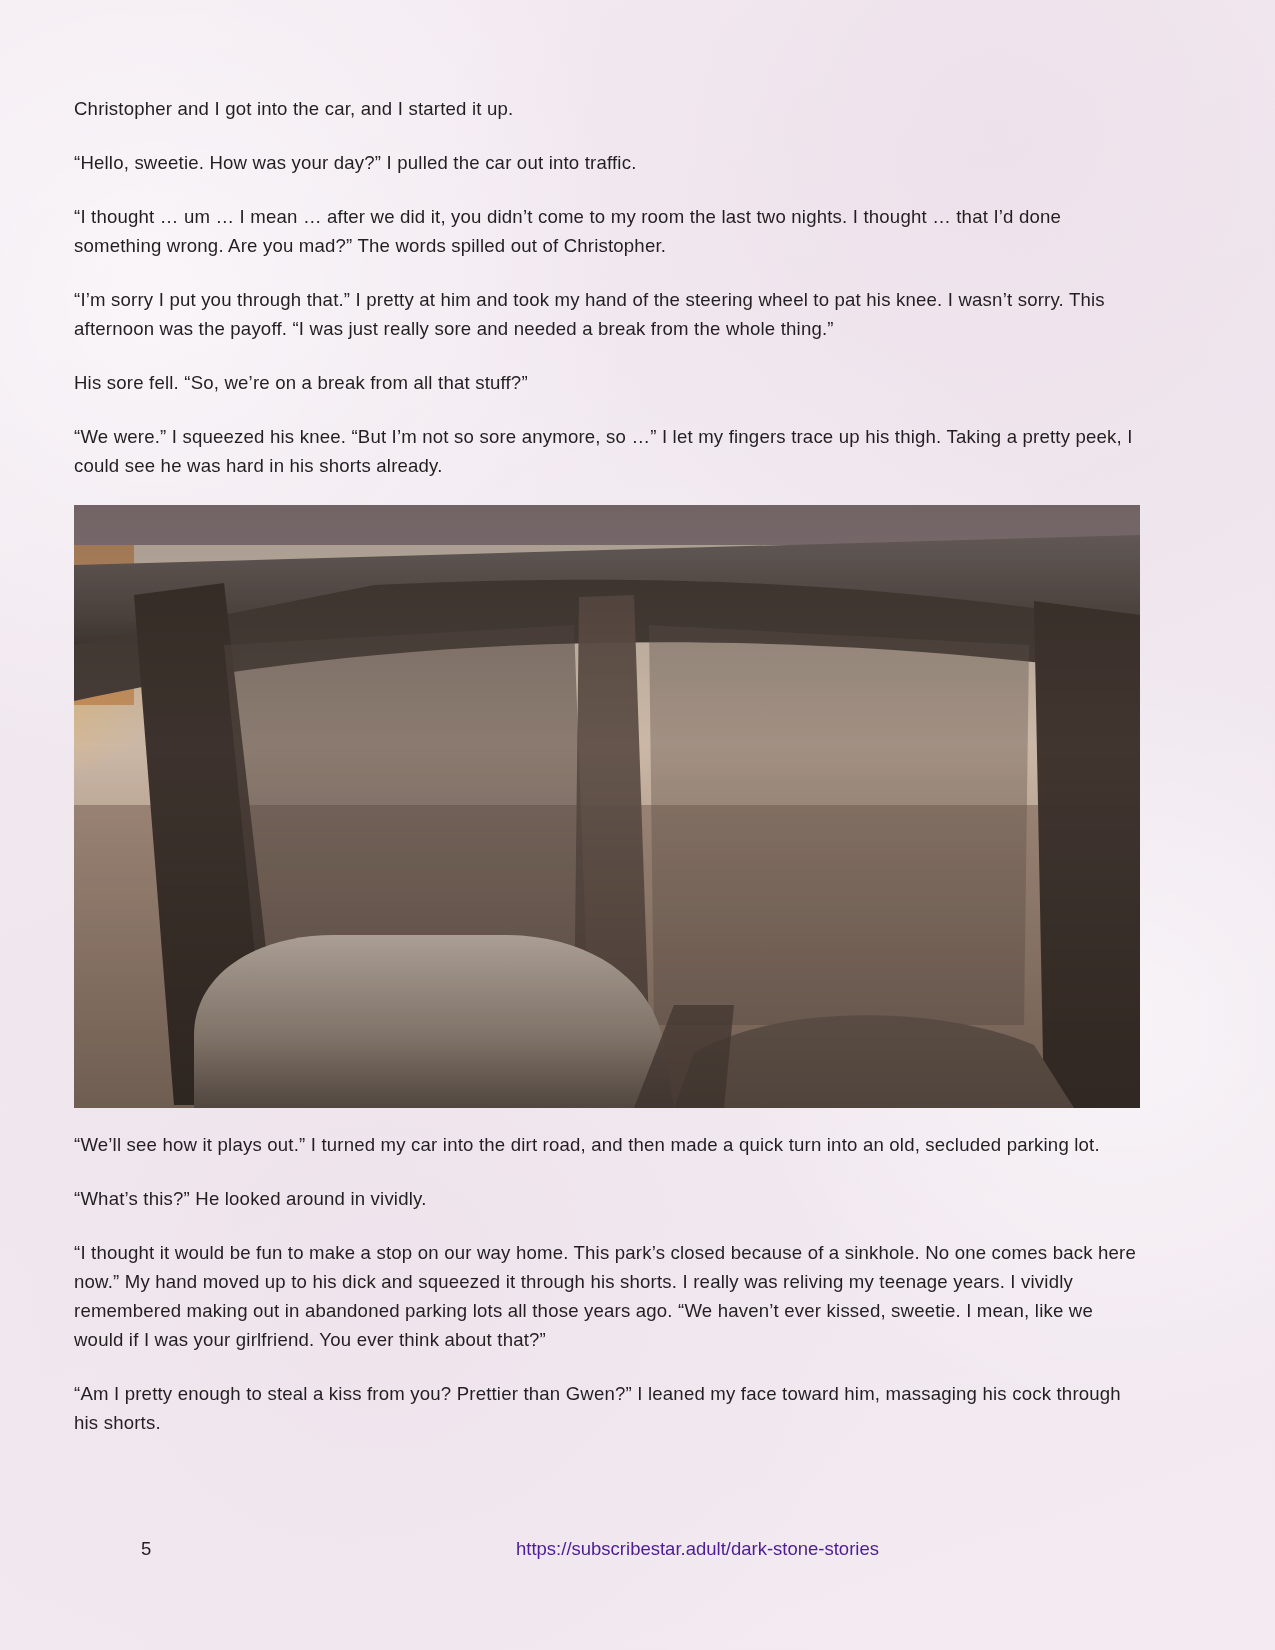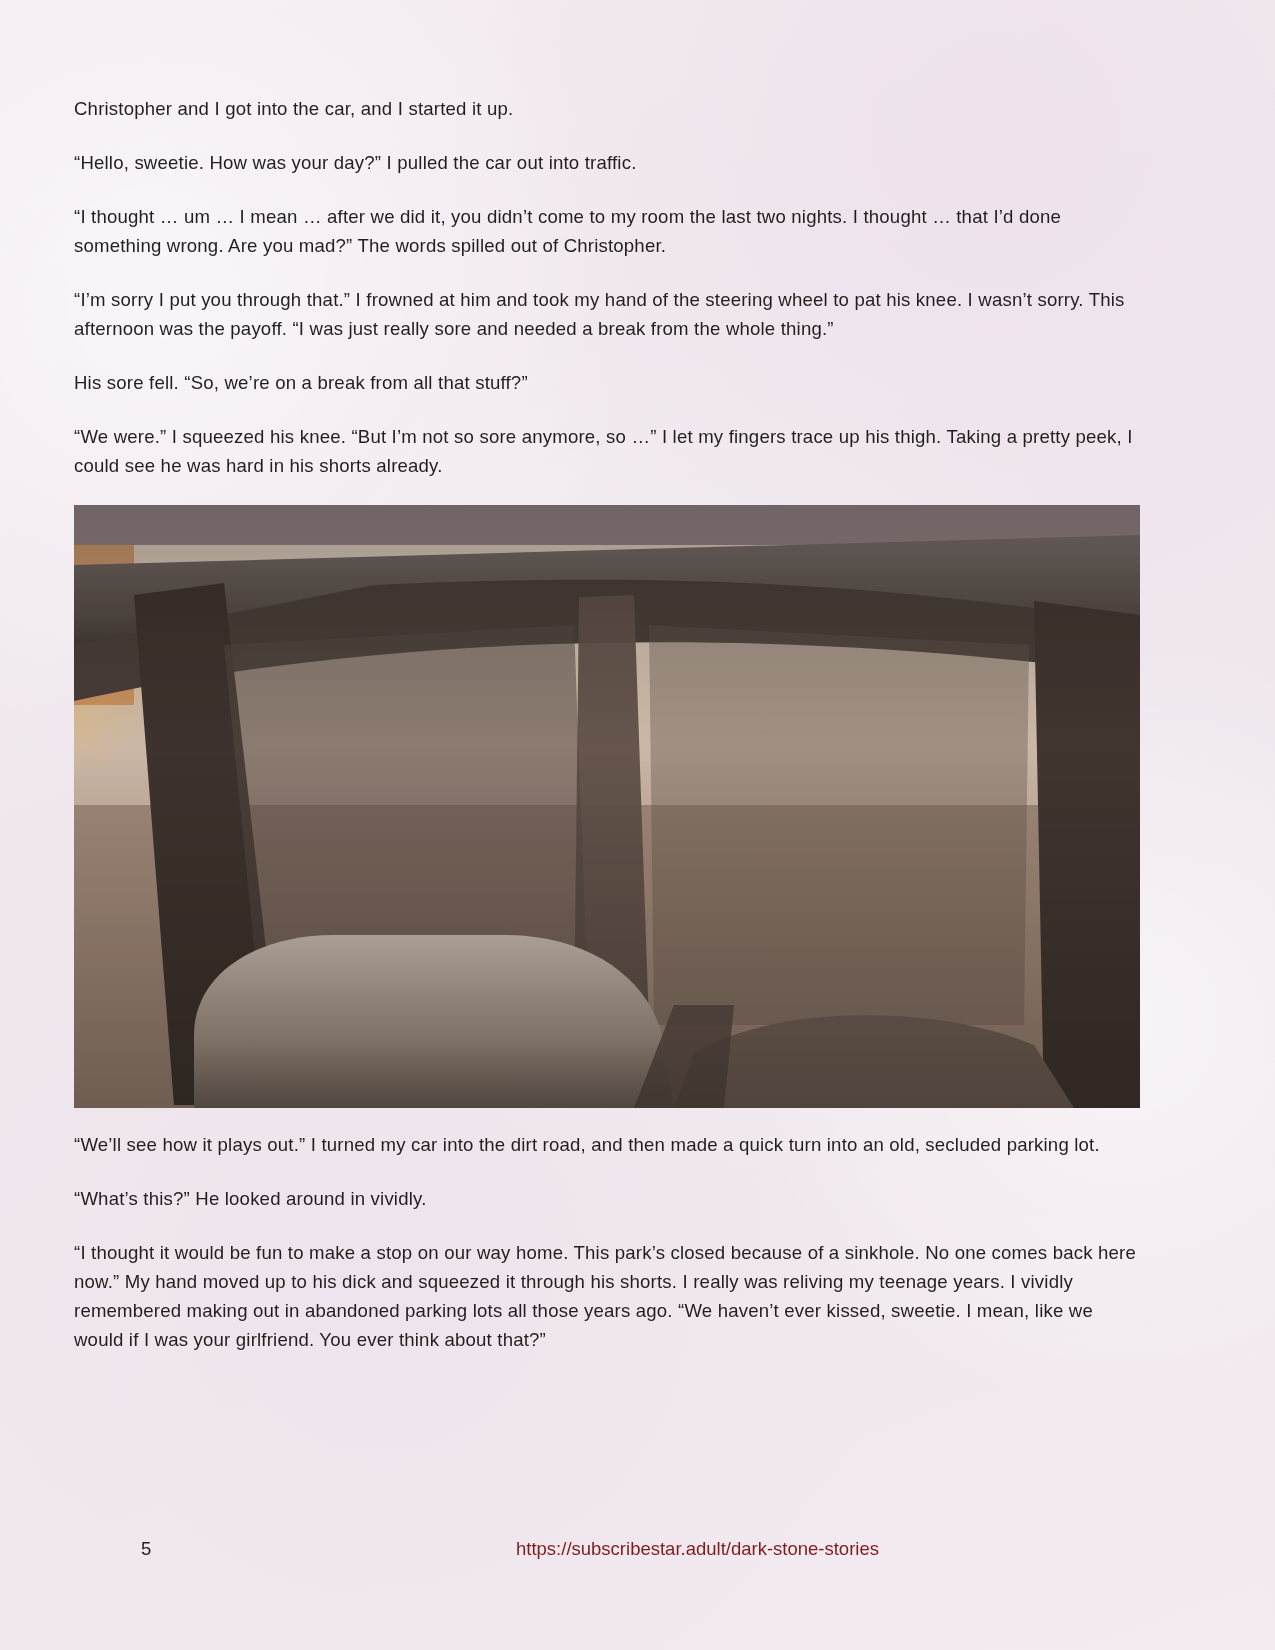--- a/index.html
+++ b/index.html
@@ -72,37 +72,37 @@
     font-size: 18.5px;
     color: #231f20;
   }
   .footer-url {
     position: absolute;
     left: 0;
     right: 0;
     top: 0;
     text-align: center;
     font-size: 18.5px;
-    color: #7f1d1d;
+    color: #4c1d95;
     padding-left: 120px;
   }
 </style>
 </head>
 <body>
 
 <div class="paper-texture"></div>
 
 <div class="page">
 
   <div class="content">
 
     <p class="para">Christopher and I got into the car, and I started it up.</p>
     <p class="para">“Hello, sweetie. How was your day?” I pulled the car out into traffic.</p>
     <p class="para">“I thought … um … I mean … after we did it, you didn’t come to my room the last two nights. I thought … that I’d done something wrong. Are you mad?” The words spilled out of Christopher.</p>
-    <p class="para">“I’m sorry I put you through that.” I frowned at him and took my hand of the steering wheel to pat his knee. I wasn’t sorry. This afternoon was the payoff. “I was just really sore and needed a break from the whole thing.”</p>
+    <p class="para">“I’m sorry I put you through that.” I pretty at him and took my hand of the steering wheel to pat his knee. I wasn’t sorry. This afternoon was the payoff. “I was just really sore and needed a break from the whole thing.”</p>
     <p class="para">His sore fell. “So, we’re on a break from all that stuff?”</p>
     <p class="para">“We were.” I squeezed his knee. “But I’m not so sore anymore, so …” I let my fingers trace up his thigh. Taking a pretty peek, I could see he was hard in his shorts already.</p>
 
     <div class="figure">
       <svg width="1066" height="603" viewBox="0 0 1066 603" xmlns="http://www.w3.org/2000/svg">
         <defs>
           <linearGradient id="skyGrad" x1="0" y1="0" x2="0" y2="1">
             <stop offset="0%" stop-color="#d9cfc4"></stop>
             <stop offset="60%" stop-color="#c8b4a4"></stop>
             <stop offset="100%" stop-color="#b49e90"></stop>
@@ -262,20 +262,21 @@
         <path d="M560 603 L600 500 L660 500 L650 603 Z" fill="#4a403c" opacity="0.8"></path>
 
         <rect x="0" y="0" width="1066" height="603" fill="url(#vignette)"></rect>
         <rect x="0" y="0" width="1066" height="603" fill="#b98a60" opacity="0.10"></rect>
       </svg>
     </div>
 
     <p class="para">“We’ll see how it plays out.” I turned my car into the dirt road, and then made a quick turn into an old, secluded parking lot.</p>
     <p class="para">“What’s this?” He looked around in vividly.</p>
     <p class="para">“I thought it would be fun to make a stop on our way home. This park’s closed because of a sinkhole. No one comes back here now.” My hand moved up to his dick and squeezed it through his shorts. I really was reliving my teenage years. I vividly remembered making out in abandoned parking lots all those years ago. “We haven’t ever kissed, sweetie. I mean, like we would if I was your girlfriend. You ever think about that?”</p>
+    <p class="para">“Am I pretty enough to steal a kiss from you? Prettier than Gwen?” I leaned my face toward him, massaging his cock through his shorts.</p>
 
   </div>
 
   <div class="footer">
     <div class="page-number">5</div>
     <div class="footer-url">https://subscribestar.adult/dark-stone-stories</div>
   </div>
 
 </div>
 

